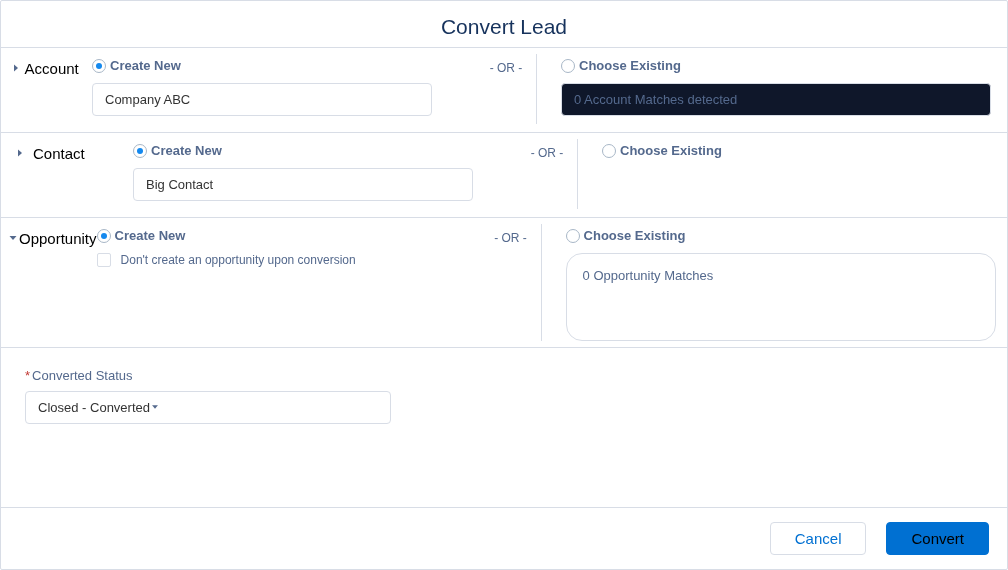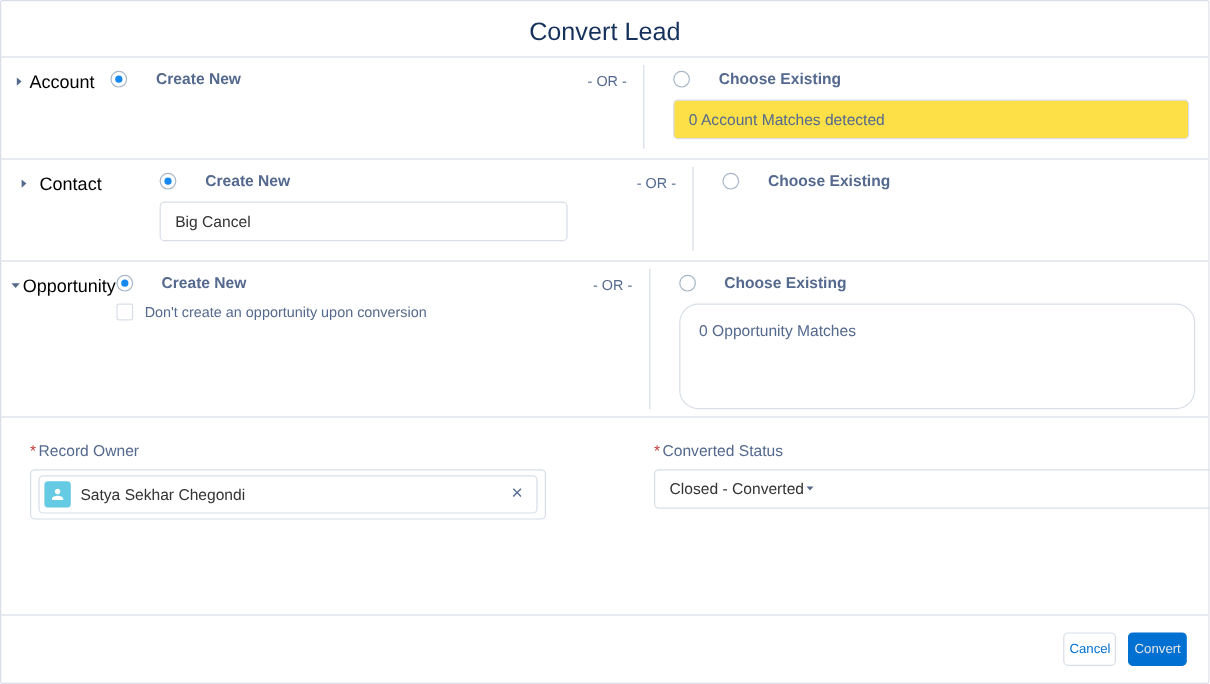--- a/index.html
+++ b/index.html
@@ -69,21 +69,21 @@
       margin: -4px 0 -8px 0;
     }
     .opportunity .divider-col { margin-bottom: 0; }
     .right-col {
       flex: 1;
       padding-left: 24px;
     }
     .radio-row {
       display: flex;
       align-items: center;
-      gap: 24px;
+      gap: 4px;
       margin-bottom: 10px;
     }
     .radio {
       width: 14px; height: 14px;
       border: 1px solid #a8b7c7;
       border-radius: 50%;
       display: inline-flex;
       align-items: center;
       justify-content: center;
       flex-shrink: 0;
@@ -108,21 +108,21 @@
       color: #333;
       background: #fff;
     }
     .readonly-box {
       border: 1px solid #d8dde6;
       border-radius: 4px;
       padding: 8px 12px;
       width: 430px;
       font-size: 13px;
       color: #54698d;
-      background: #fde047;
+      background: #0f172a;
     }
     .expanded-panel {
       border: 1px solid #d8dde6;
       border-radius: 4px;
       padding: 14px 16px 18px;
       width: 340px;
     }
     .field-label {
       font-size: 13px;
       color: #54698d;
@@ -211,46 +211,47 @@
       color: #54698d; cursor: pointer;
       font-size: 16px;
     }
     .select-wrap {
       border: 1px solid #d8dde6;
       border-radius: 4px;
       padding: 8px 12px;
       display: flex;
       align-items: center;
       margin-top: 8px;
-      width: 497px;
+      width: 366px;
       font-size: 13px;
       color: #333;
     }
     .select-caret svg { width: 10px; height: 10px; fill: #54698d; }
     .footer {
       border-top: 1px solid #d8dde6;
       padding: 14px 18px;
       display: flex;
       justify-content: flex-end;
       gap: 10px;
       margin-top: auto;
     }
     .btn {
       border: 1px solid #d8dde6;
       border-radius: 4px;
-      padding: 7px 4px;
-      font-size: 11px;
+      padding: 7px 24px;
+      font-size: 15px;
       background: #fff;
       cursor: pointer;
       color: #0070d2;
     }
     .btn.primary {
       background: #0070d2;
       border-color: #0070d2;
-      color: #e5e5e5;
+      color: #000000;
+      margin-left: 10px;
     }
   </style>
 </head>
 <body>
 
 <div class="modal">
   <div class="modal-header">Convert Lead</div>
 
   <div class="section">
     <div class="chevron-col">
@@ -258,20 +259,21 @@
           <path d="M8 5l8 7-8 7z"></path>
         </svg>
     </div>
     <div class="label-col">Account</div>
     <div class="content-col">
       <div class="left-col">
         <div class="radio-row">
           <span class="radio checked"></span>
           <span class="radio-label">Create New</span>
         </div>
+        <div class="text-input">Company ABC</div>
       </div>
       <div class="or-col">- OR -</div>
       <div class="divider-col"></div>
       <div class="right-col">
         <div class="radio-row">
           <span class="radio"></span>
           <span class="radio-label">Choose Existing</span>
         </div>
         <div class="readonly-box">0 Account Matches detected</div>
       </div>
@@ -284,21 +286,21 @@
           <path d="M8 5l8 7-8 7z"></path>
         </svg>
     </div>
     <div class="label-col">Contact</div>
     <div class="content-col">
       <div class="left-col">
         <div class="radio-row">
           <span class="radio checked"></span>
           <span class="radio-label">Create New</span>
         </div>
-        <div class="text-input">Big Cancel</div>
+        <div class="text-input">Big Contact</div>
       </div>
       <div class="or-col">- OR -</div>
       <div class="divider-col"></div>
       <div class="right-col">
         <div class="radio-row">
           <span class="radio"></span>
           <span class="radio-label">Choose Existing</span>
         </div>
       </div>
     </div>
@@ -328,36 +330,20 @@
         <div class="radio-row">
           <span class="radio"></span>
           <span class="radio-label">Choose Existing</span>
         </div>
         <div class="opp-matches-box">0 Opportunity Matches</div>
       </div>
     </div>
   </div>
 
   <div class="bottom-section">
-    <div class="bottom-field">
-      <div class="field-label required">Record Owner</div>
-      <div class="lookup-pill-wrap">
-        <div class="lookup-pill">
-          <span class="avatar-icon">
-            <svg viewBox="0 0 24 24">
-                <path d="M12 12c2.2 0 4-1.8 4-4s-1.8-4-4-4-4 1.8-4 4 1.8 4 4 4zm0 2c-2.7 0-8 1.3-8 4v2h16v-2c0-2.7-5.3-4-8-4z"></path>
-              </svg>
-          </span>
-          <span class="pill-name">Satya Sekhar Chegondi</span>
-          <span class="pill-close">
-            <span>×</span>
-          </span>
-        </div>
-      </div>
-    </div>
     <div class="bottom-field">
       <div class="field-label required">Converted Status</div>
       <div class="select-wrap">
         <span>Closed - Converted</span>
         <span class="select-caret">
           <svg viewBox="0 0 24 24">
               <path d="M5 8l7 8 7-8z"></path>
             </svg>
         </span>
       </div>

